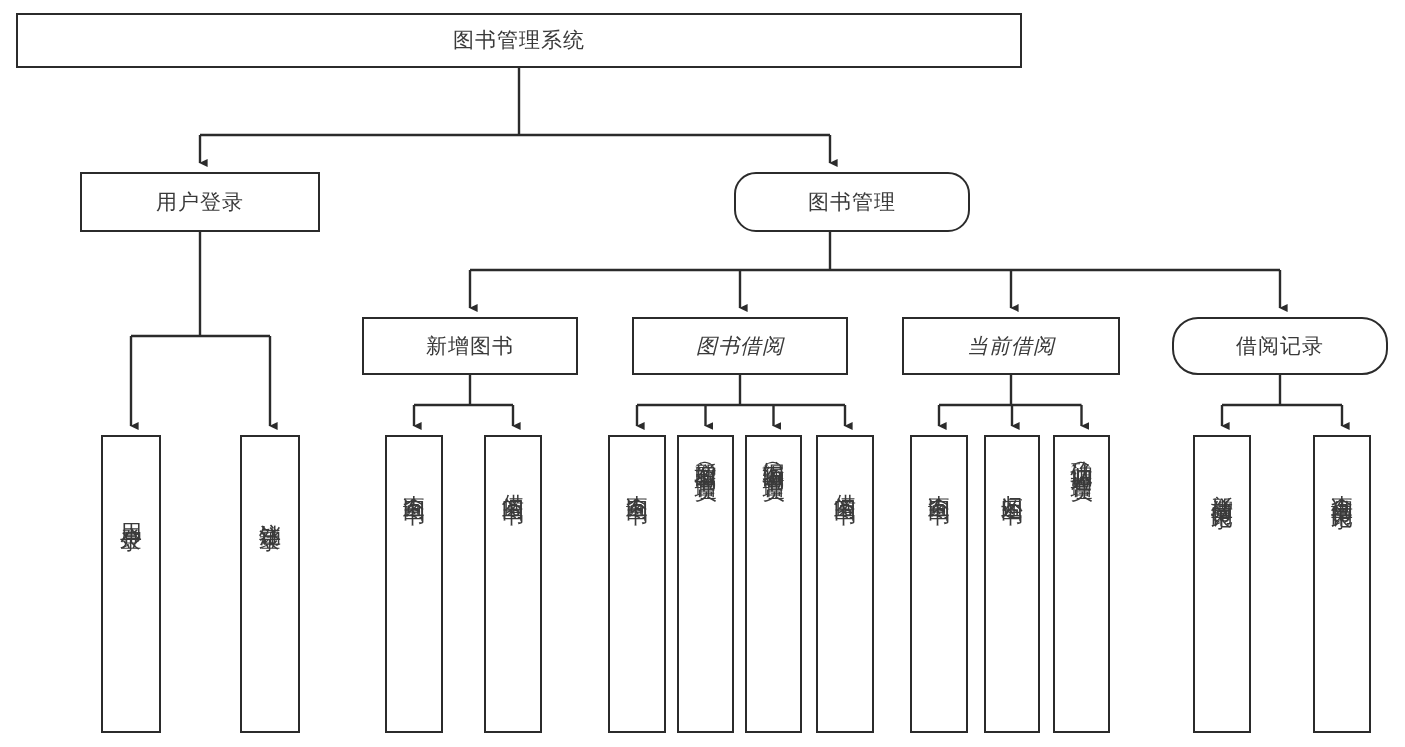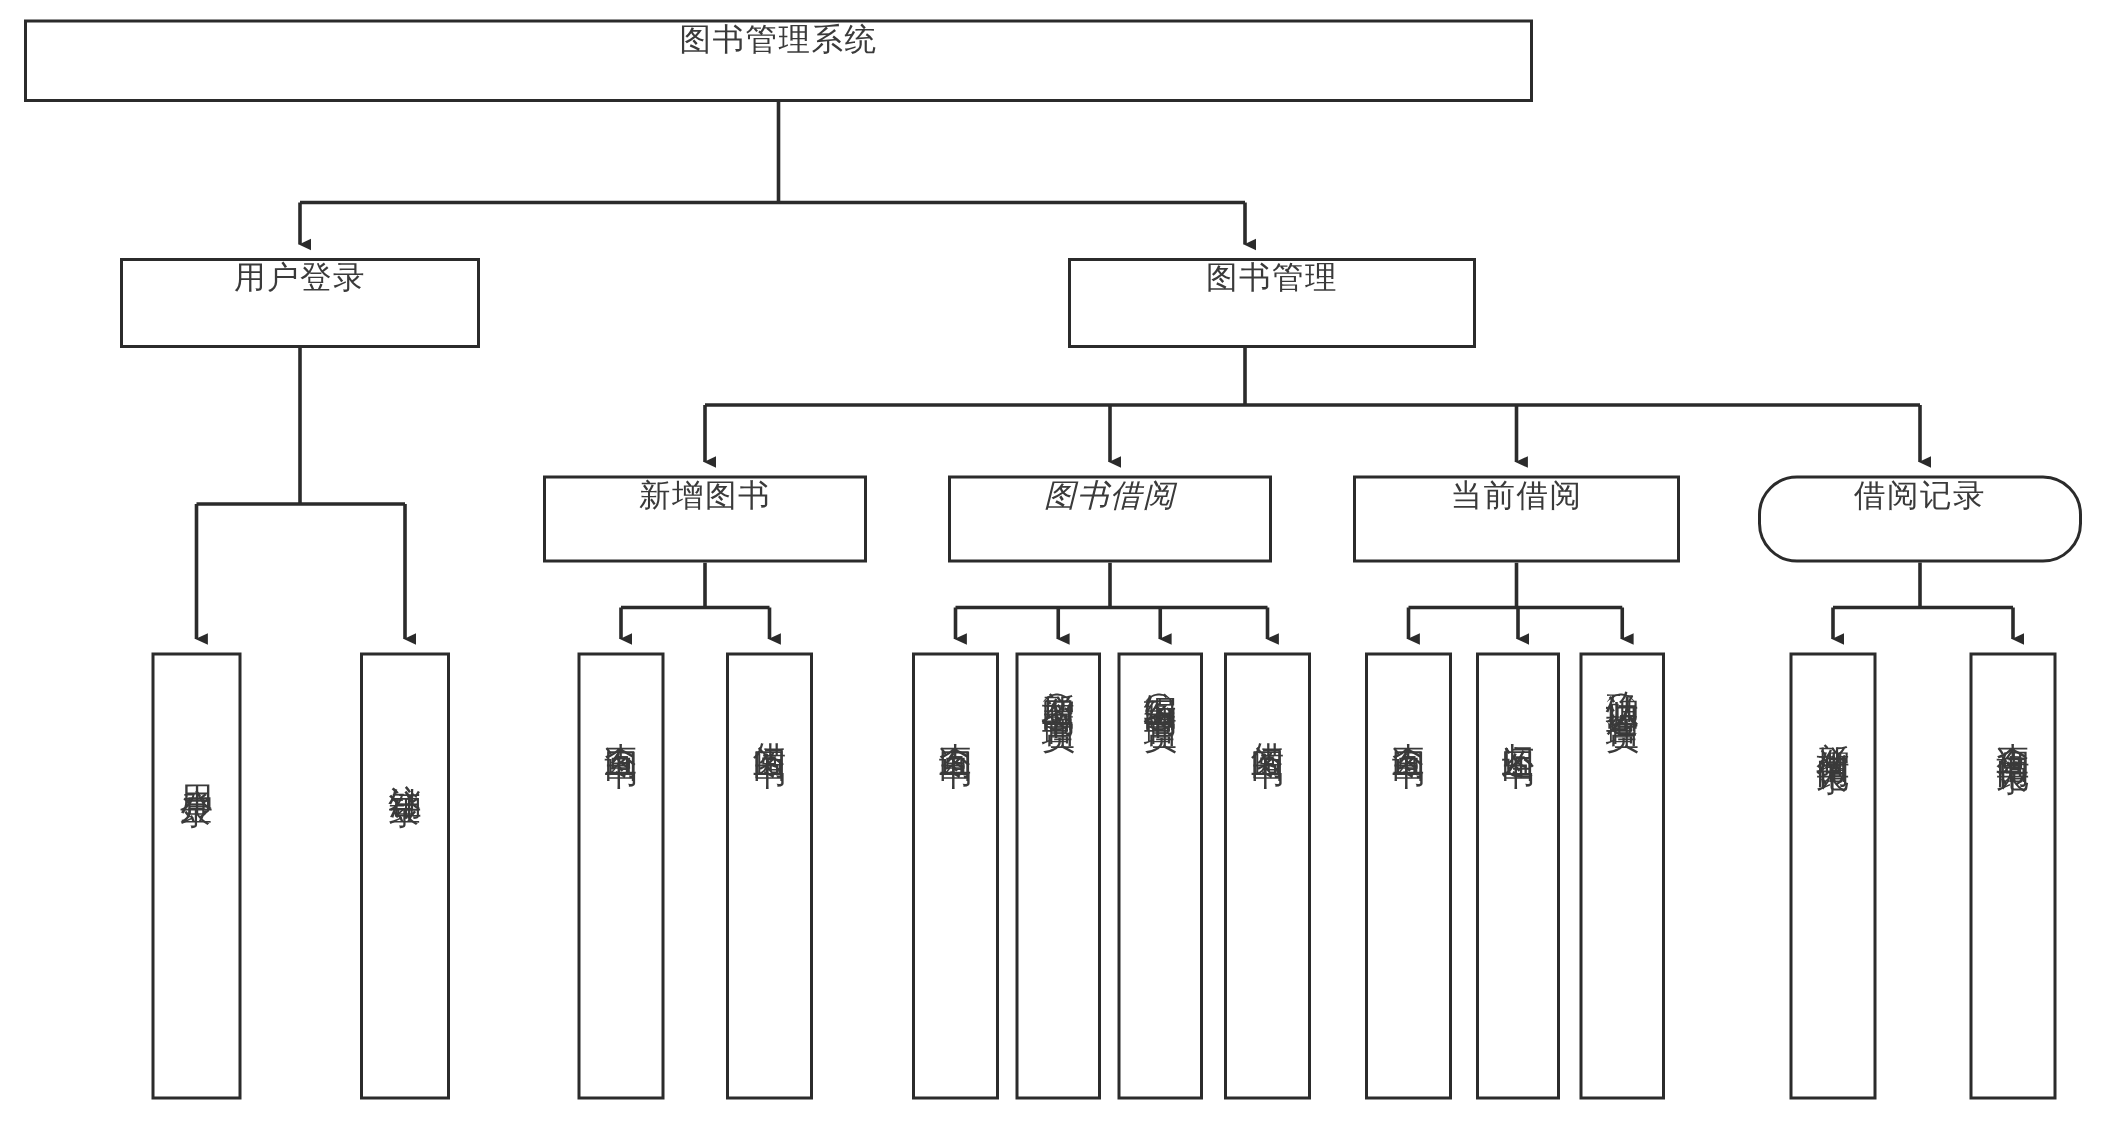--- a/index.html
+++ b/index.html
@@ -10,21 +10,21 @@
   }
   #diagram-root{position:relative;width:1405px;height:747px;background:#fff;}
   svg.connectors{position:absolute;left:0;top:0;width:1405px;height:747px;}
 
   .node{
     position:absolute;
     background:#ffffff;
     border:2px solid #2b2b2b;
     box-sizing:border-box;
     display:flex;
-    align-items:flex-start;
+    align-items:center;
     justify-content:center;
   }
   .node .label{
     color:#3a3a3a;
     font-size:21px;
     line-height:1.18;
     letter-spacing:1px;
     white-space:nowrap;
     text-align:center;
   }
@@ -98,30 +98,30 @@
       </g>
   </svg>
 
   <div id="node-layer">
       <div class="node" style="left: 16px; top: 13px; width: 1006px; height: 55px;">
         <div class="label">图书管理系统</div>
       </div>
       <div class="node" style="left: 80px; top: 172px; width: 240px; height: 60px;">
         <div class="label">用户登录</div>
       </div>
-      <div class="node" style="left: 712px; top: 172px; width: 272px; height: 60px;">
+      <div class="node" style="left: 734px; top: 172px; width: 236px; height: 60px; border-radius: 22px;">
         <div class="label">图书管理</div>
       </div>
       <div class="node" style="left: 362px; top: 317px; width: 216px; height: 58px;">
         <div class="label">新增图书</div>
       </div>
       <div class="node" style="left: 632px; top: 317px; width: 216px; height: 58px; font-style: italic;">
         <div class="label">图书借阅</div>
       </div>
-      <div class="node" style="left: 902px; top: 317px; width: 218px; height: 58px;">
+      <div class="node" style="left: 902px; top: 317px; width: 218px; height: 58px; font-style: italic;">
         <div class="label">当前借阅</div>
       </div>
       <div class="node" style="left: 1172px; top: 317px; width: 216px; height: 58px; border-radius: 26px;">
         <div class="label">借阅记录</div>
       </div>
       <div class="node vertical mid" style="left: 101px; top: 435px; width: 60px; height: 298px;">
         <div class="label">用户登录</div>
       </div>
       <div class="node vertical mid" style="left: 240px; top: 435px; width: 60px; height: 298px;">
         <div class="label">注销登录</div>

